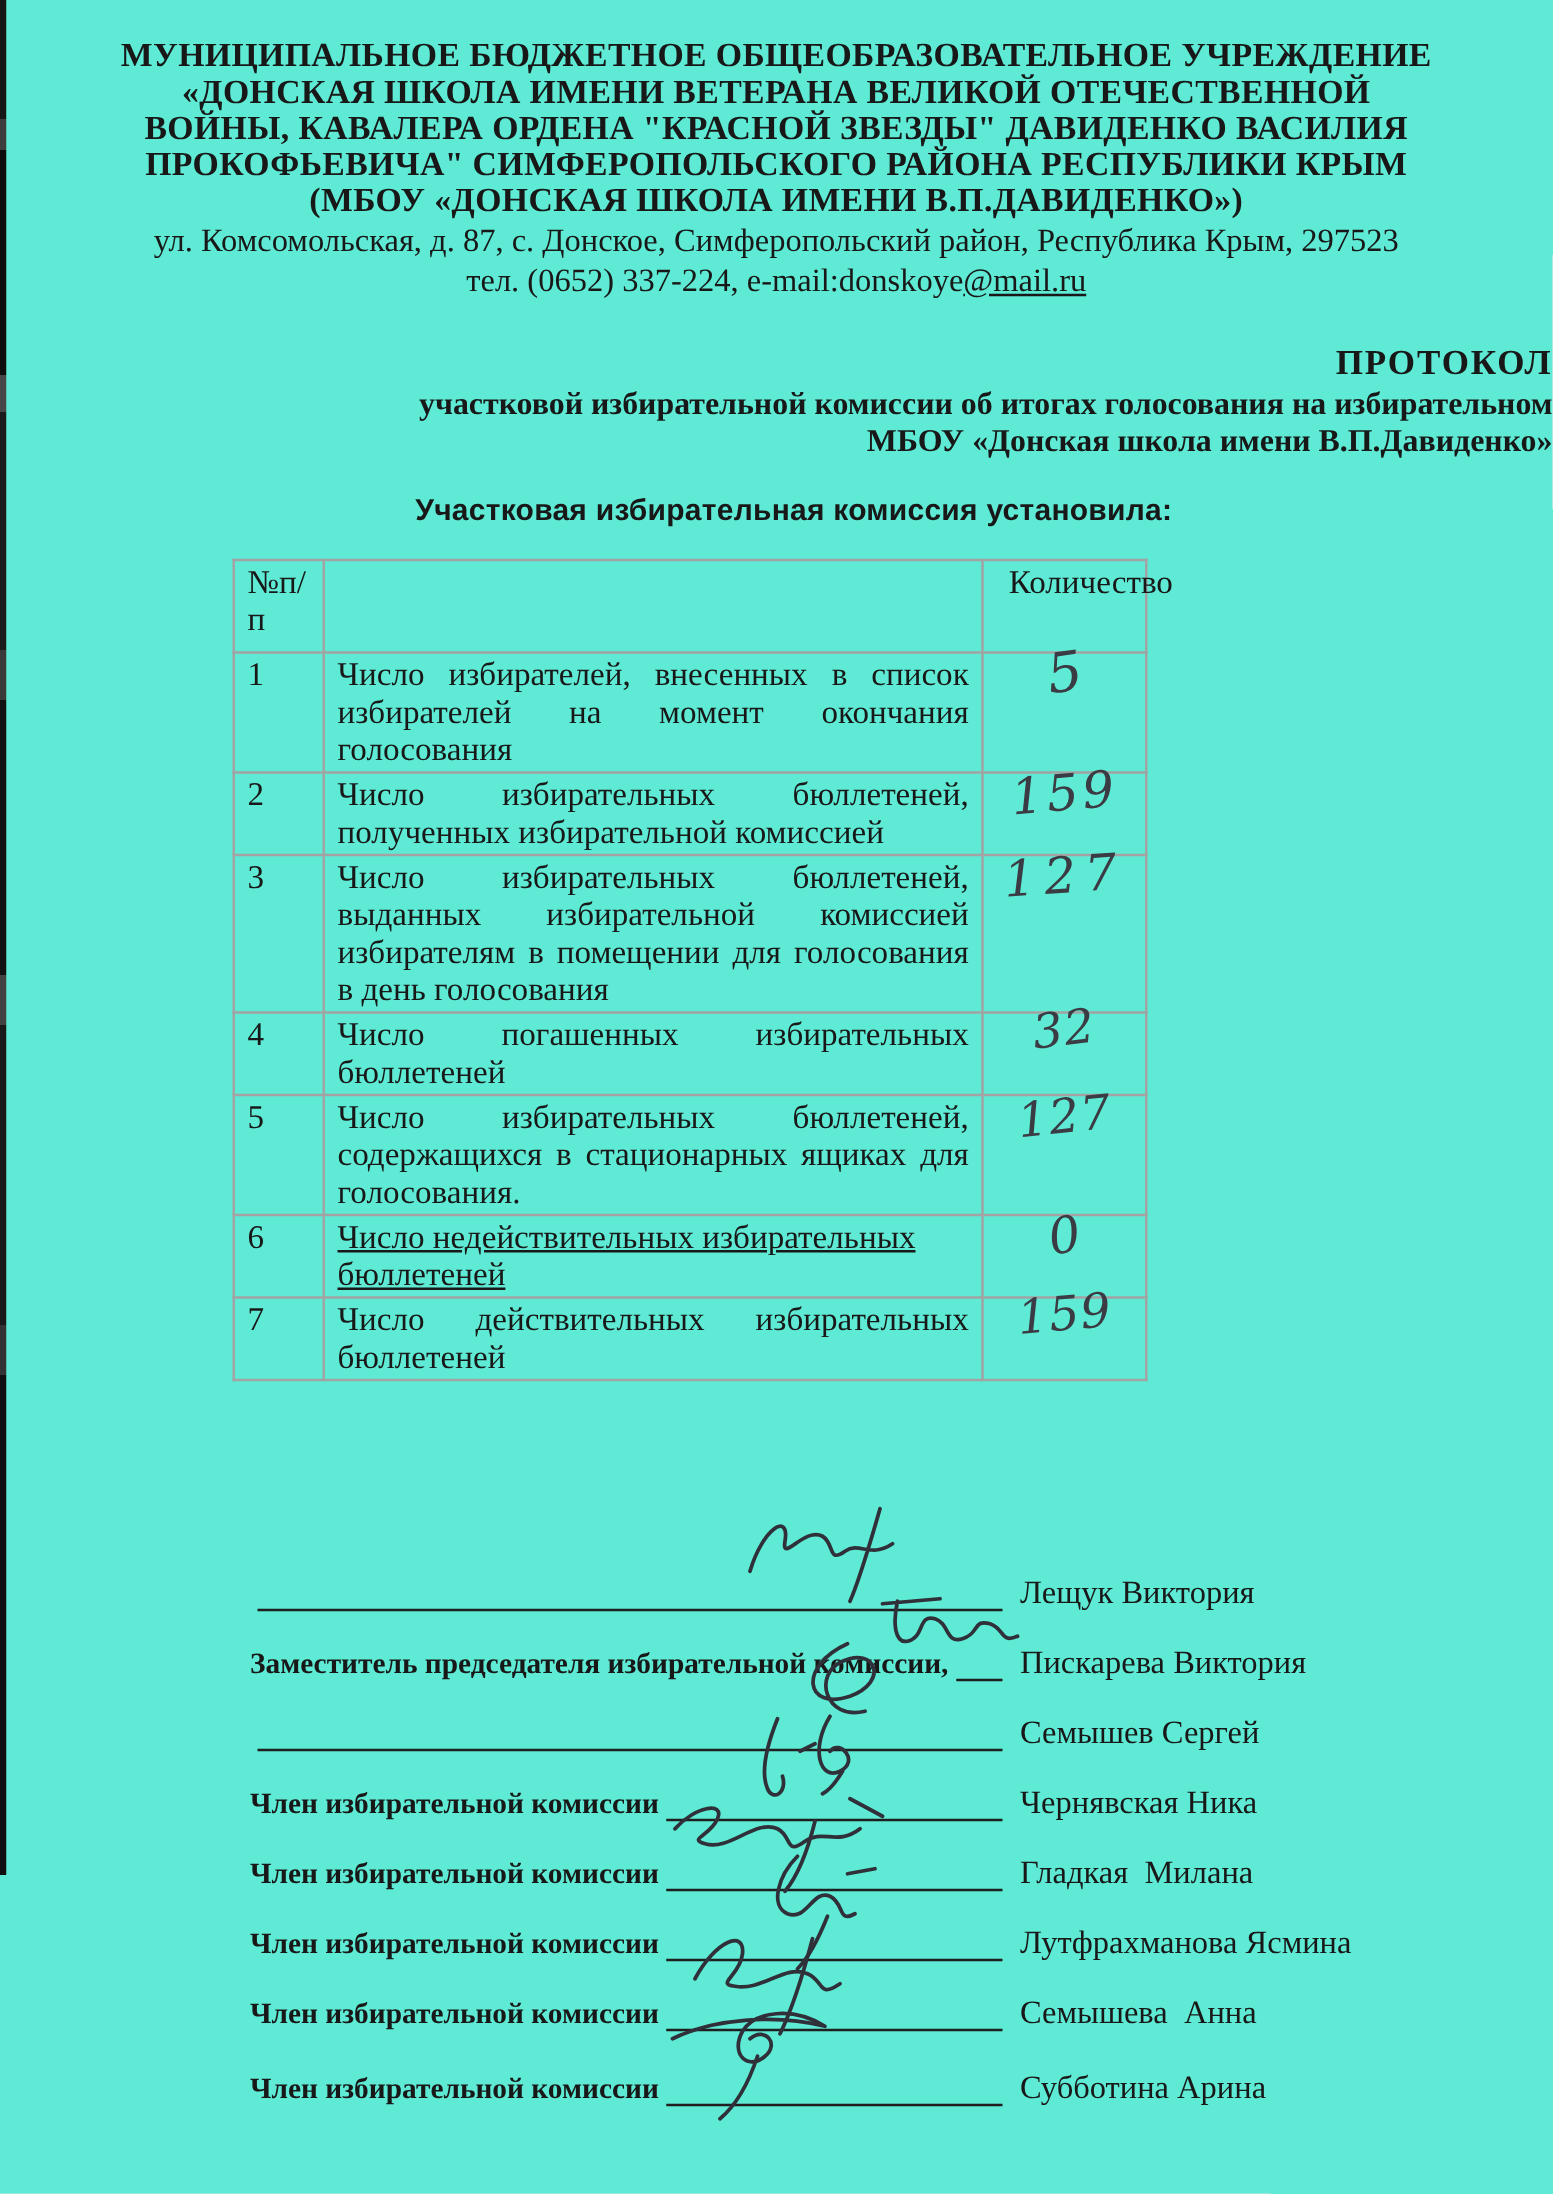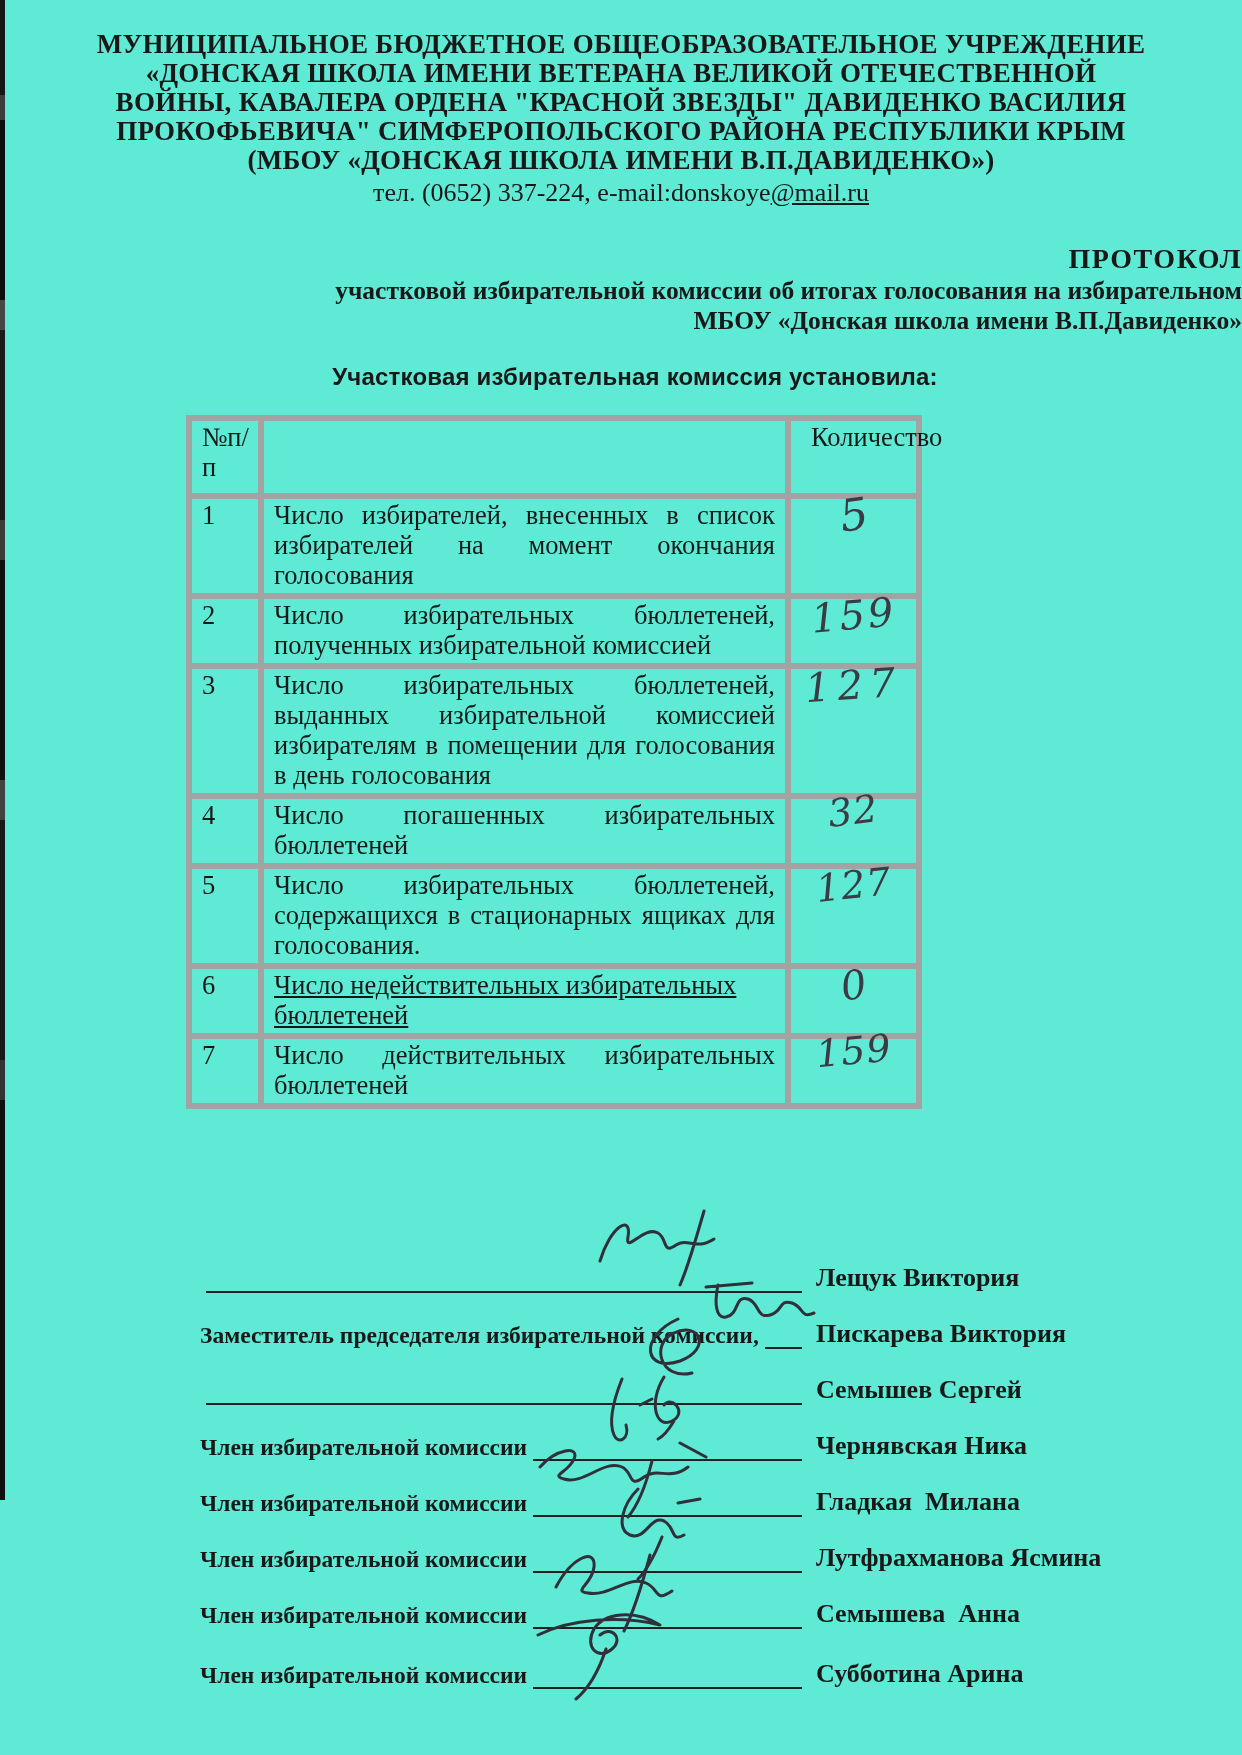--- a/index.html
+++ b/index.html
@@ -40,21 +40,21 @@
     margin-top:29px;text-align:center;
     font-family:"Liberation Sans", sans-serif;
     font-weight:bold;font-size:24px;letter-spacing:.2px;padding-left:28px;
   }
 
   table.results{
     margin:24px 0 0 186px;
     border-collapse:collapse;table-layout:fixed;width:730px;
   }
   table.results td{
-    border:6px solid #a3a3a3;
+    border:2px solid #a3a3a3;
     vertical-align:top;
     font-size:26.5px;line-height:30px;
     padding:1px 10px 3px 10px;
     overflow:visible;
   }
   td.c-num{padding-left:8px;}
   td.c-desc{text-align:justify;text-justify:inter-word;}
   td.c-qty{vertical-align:middle;text-align:center;padding:0 4px;}
   tr.hdr td{height:68px;}
   tr.r1 td{height:62px;} tr.r2 td{height:58px;} tr.r3 td{height:90px;}
@@ -71,36 +71,37 @@
   tr.r5 .hand{font-size:38px;transform:rotate(-6deg);letter-spacing:1px;}
   tr.r6 .hand{font-size:40px;transform:rotate(-10deg);}
   tr.r7 .hand{font-size:38px;transform:rotate(-5deg);margin-top:-14px;letter-spacing:1px;}
 
   .sigblock{margin:128px 0 0 200px;width:1000px;}
   .sigrow{position:relative;display:flex;align-items:flex-end;height:56px;}
   .sigrow.last{margin-top:4px;}
   .sigleft{display:flex;align-items:flex-end;width:602px;flex:0 0 602px;}
   .role{font-weight:bold;font-size:23.5px;line-height:28px;white-space:pre;}
   .sline{flex:1;border-bottom:2px solid #1f1f1f;height:24px;margin-left:6px;}
-  .name{font-weight:bold;font-size:26px;line-height:30px;margin-left:14px;white-space:pre;}
+  .name{font-weight:normal;font-size:26px;line-height:30px;margin-left:14px;white-space:pre;}
   .sig{position:absolute;pointer-events:none;}
   .sig path{fill:none;stroke:#30303a;stroke-width:3;stroke-linecap:round;stroke-linejoin:round;}
 </style>
 </head>
 <body>
 
 <div class="page">
   <div class="edge-artifact"></div>
 
   <div class="header">
     <div class="hline">МУНИЦИПАЛЬНОЕ БЮДЖЕТНОЕ ОБЩЕОБРАЗОВАТЕЛЬНОЕ УЧРЕЖДЕНИЕ</div>
     <div class="hline">«ДОНСКАЯ ШКОЛА ИМЕНИ ВЕТЕРАНА ВЕЛИКОЙ ОТЕЧЕСТВЕННОЙ</div>
     <div class="hline">ВОЙНЫ, КАВАЛЕРА ОРДЕНА "КРАСНОЙ ЗВЕЗДЫ" ДАВИДЕНКО ВАСИЛИЯ</div>
     <div class="hline">ПРОКОФЬЕВИЧА" СИМФЕРОПОЛЬСКОГО РАЙОНА РЕСПУБЛИКИ КРЫМ</div>
     <div class="hline">(МБОУ «ДОНСКАЯ ШКОЛА ИМЕНИ В.П.ДАВИДЕНКО»)</div>
+    <div class="aline">ул. Комсомольская, д. 87, с. Донское, Симферопольский район, Республика Крым, 297523</div>
     <div class="aline"><span>тел. (0652) 337-224, e-mail:donskoye</span><span class="ul">@mail.ru</span></div>
   </div>
 
   <div class="titleblock">
     <div class="main">ПРОТОКОЛ</div>
     <div class="sub">участковой избирательной комиссии об итогах голосования на избирательном</div>
     <div class="sub">МБОУ «Донская школа имени В.П.Давиденко»</div>
   </div>
 
   <div class="lead">Участковая избирательная комиссия установила:</div>

